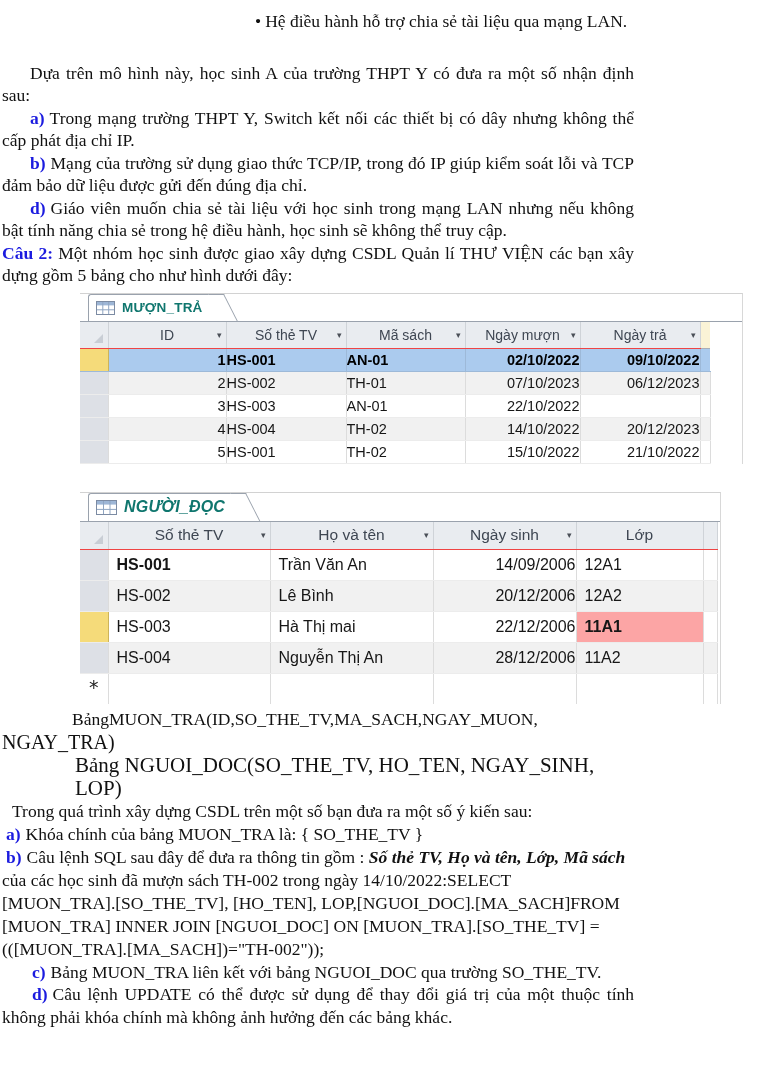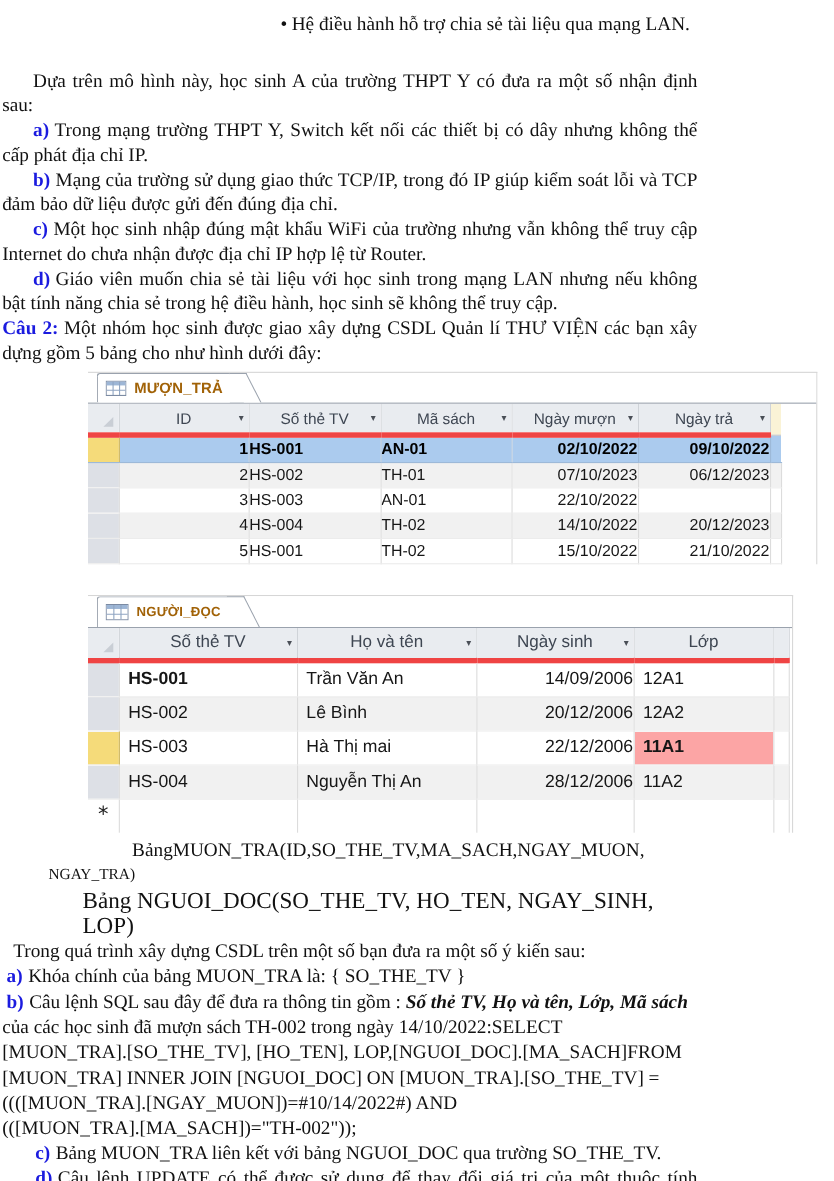--- a/index.html
+++ b/index.html
@@ -9,45 +9,45 @@
   p.doc{margin:0;font-size:17.5px;line-height:22.5px;text-align:justify;}
   p.nojust{text-align:left;}
   .ind{text-indent:28px;}
   .ind2{text-indent:30px;}
   .blue{color:#1b1bdf;font-weight:bold;}
   .lbl{margin-right:5px;}
   .bullet-line{margin:0 0 29px 253px;font-size:17.5px;line-height:22.5px;}
   .bullet{margin-right:4px;}
   .boldital{font-weight:bold;font-style:italic;font-family:Liberation Serif, serif;}
   .sqlline{font-size:17.5px;line-height:23px;white-space:nowrap;}
-  .b1line{display:flex;justify-content:center;font-size:17.5px;line-height:23px;margin-top:4px;}
+  .b1line{display:flex;justify-content:flex-start;font-size:17.5px;line-height:23px;margin-top:4px;}
   .b1sp{display:inline-block;width:70px;}
-  .b1l2{margin-left:42px;font-size:14px;line-height:23px;}
+  .b1l2{font-size:20px;line-height:23px;}
   .b2line{margin-left:73px;font-size:21px;line-height:23px;}
   .in10{margin-left:10px;}
   .in4{margin-left:4px;}
   
   .acc{font-family:"Liberation Sans",sans-serif;color:#161616;margin-left:78px;
        border-top:1px solid #d2d2d2;border-right:1px solid #d8d8d8;background:#fff;}
   .t1{width:662px;margin-top:6px;}
   .t2{width:640px;margin-top:28px;}
   .tabrow{position:relative;height:27px;border-bottom:1px solid #9aa2ad;background:#fff;}
   .t2 .tabrow{height:28px;}
   .tab{position:absolute;left:8px;top:0;bottom:0;display:flex;align-items:center;gap:7px;
        background:#fff;border-top:1px solid #9aa2ad;border-left:1px solid #9aa2ad;
        border-radius:3px 0 0 0;padding:0 6px 0 7px;z-index:2;}
   .tab::after{content:"";position:absolute;top:-1px;right:-15px;width:15px;height:101%;
        background:#fff;border-top:1px solid #9aa2ad;border-right:1px solid #9aa2ad;
        transform:skewX(27deg);transform-origin:top left;}
-  .tabname{font-size:13.5px;font-weight:bold;color:#a16207;letter-spacing:.2px;position:relative;z-index:3;}
-  .t2 .tabname{font-size:12px;}
+  .tabname{font-size:13.5px;font-weight:bold;color:#0f766e;letter-spacing:.2px;position:relative;z-index:3;}
+  .t2 .tabname{font-size:16px;font-style:italic;}
   .tabicon{display:flex;align-items:center;position:relative;z-index:3;}
   table.grid{border-collapse:collapse;table-layout:fixed;}
   .grid th,.grid td{padding:0;overflow:hidden;white-space:nowrap;}
-  .grid th{height:26px;background:#e9ecf0;border-right:1px solid #cfd3d8;border-bottom:5px solid #ef4444;
+  .grid th{height:26px;background:#e9ecf0;border-right:1px solid #cfd3d8;border-bottom:1px solid #ef4444;
        font-weight:normal;color:#3e4652;font-size:14px;position:relative;text-align:center;}
   .t2 .grid th{height:27px;font-size:15.5px;}
   .arr{position:absolute;right:4px;top:50%;transform:translateY(-50%);font-size:9px;color:#4a4f57;}
   .hsel{background:#e4e7eb;}
   .tri{position:absolute;right:5px;bottom:5px;width:0;height:0;
        border-bottom:9px solid #c9ced5;border-left:9px solid transparent;}
   .grid td{height:22px;font-size:14.5px;border-right:1px solid #dcdcdc;border-bottom:1px solid #ececec;}
   .t2 .grid td{height:30px;font-size:16px;}
   .rs{background:#dde0e6;border-right:1px solid #b9bdc4;border-bottom:1px solid #c6c9cf;}
   .rs.cur{background:#f5db7a;border-right:1px solid #cdb45a;}
@@ -70,21 +70,20 @@
 <div class="page">
 
   <div class="bullet-line">
     <span class="bullet">•</span><span>Hệ điều hành hỗ trợ chia sẻ tài liệu qua mạng LAN.</span>
   </div>
 
   <p class="doc ind">Dựa trên mô hình này, học sinh A của trường THPT Y có đưa ra một số nhận định sau:</p>
 
   <p class="doc ind"><span class="blue lbl">a)</span><span>Trong mạng trường THPT Y, Switch kết nối các thiết bị có dây nhưng không thể cấp phát địa chỉ IP.</span></p>
   <p class="doc ind"><span class="blue lbl">b)</span><span>Mạng của trường sử dụng giao thức TCP/IP, trong đó IP giúp kiểm soát lỗi và TCP đảm bảo dữ liệu được gửi đến đúng địa chỉ.</span></p>
-  <p class="doc ind"><span class="blue lbl">c)</span><span>Một học sinh nhập đúng mật khẩu WiFi của trường nhưng vẫn không thể truy cập Internet do chưa nhận được địa chỉ IP hợp lệ từ Router.</span></p>
   <p class="doc ind"><span class="blue lbl">d)</span><span>Giáo viên muốn chia sẻ tài liệu với học sinh trong mạng LAN nhưng nếu không bật tính năng chia sẻ trong hệ điều hành, học sinh sẽ không thể truy cập.</span></p>
 
   <p class="doc"><span class="blue lbl">Câu 2:</span><span>Một nhóm học sinh  được giao xây dựng CSDL Quản lí THƯ VIỆN các bạn xây dựng gồm 5 bảng cho như hình dưới đây:</span></p>
 
   <div class="acc t1">
     <div class="tabrow">
       <div class="tab">
         <span class="tabicon">
           <svg width="19" height="14" viewBox="0 0 19 14">
               <rect x="0.5" y="0.5" width="18" height="13" fill="#fff" stroke="#7c8ba3"></rect>
@@ -262,19 +261,18 @@
   <div class="b1l2">NGAY_TRA)</div>
   <div class="b2line">Bảng NGUOI_DOC(SO_THE_TV, HO_TEN, NGAY_SINH, LOP)</div>
   <div class="sqlline in10">Trong quá trình xây dựng CSDL trên một số bạn đưa ra một số ý kiến sau:</div>
 
   <div class="sqlline in4"><span class="blue lbl">a)</span><span>Khóa chính của bảng MUON_TRA là: { SO_THE_TV }</span></div>
   <div class="sqlline in4"><span class="blue lbl">b)</span><span>Câu lệnh SQL sau đây để đưa ra thông tin gồm : </span><span class="boldital">Số thẻ TV, Họ và tên, Lớp, Mã sách</span></div>
 
   <div class="sqlline">của các học sinh đã mượn sách TH-002 trong ngày 14/10/2022:SELECT</div>
   <div class="sqlline">[MUON_TRA].[SO_THE_TV], [HO_TEN], LOP,[NGUOI_DOC].[MA_SACH]FROM</div>
   <div class="sqlline">[MUON_TRA] INNER JOIN [NGUOI_DOC] ON [MUON_TRA].[SO_THE_TV] =</div>
-  <div class="sqlline">((([MUON_TRA].[NGAY_MUON])=#10/14/2022#) AND</div>
   <div class="sqlline">(([MUON_TRA].[MA_SACH])="TH-002"));</div>
 
   <p class="doc ind2 nojust"><span class="blue lbl">c)</span><span>Bảng MUON_TRA liên kết với bảng NGUOI_DOC qua trường SO_THE_TV.</span></p>
   <p class="doc ind2"><span class="blue lbl">d)</span><span>Câu lệnh UPDATE có thể được sử dụng để thay đổi giá trị của một thuộc tính không phải khóa chính mà không ảnh hưởng đến các bảng khác.</span></p>
 
 </div>
 
 </body></html>

